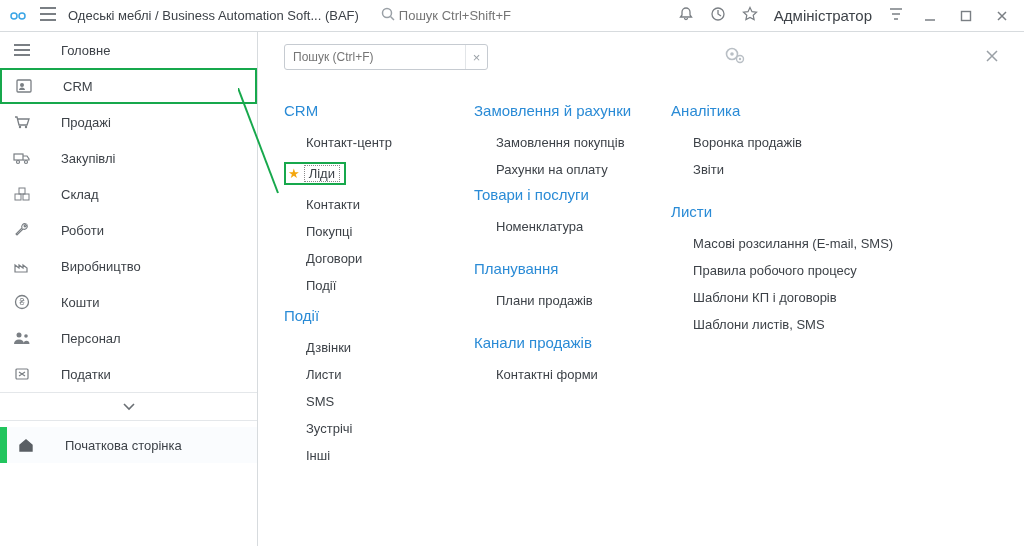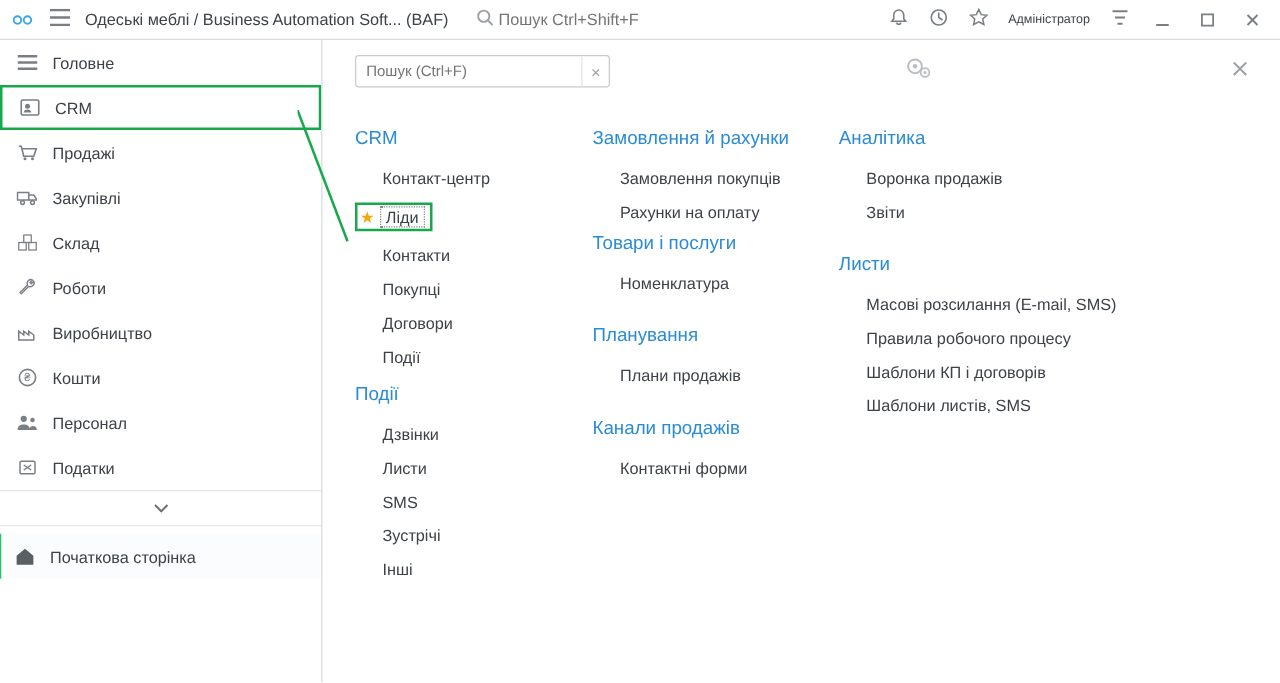--- a/index.html
+++ b/index.html
@@ -8,31 +8,31 @@
   
   .titlebar { height: 32px; border-bottom: 1px solid #d7dbde; display: flex; align-items: center; padding: 12px 8px; gap: 8px; }
   .titlebar .logo svg { display:block; }
   .titlebar .hamburger { color:#7a7f84; padding:2px 4px; }
   .titlebar .app-title { color:#3d4248; font-size:13px; white-space: nowrap; }
   .titlebar .search-area { display:flex; align-items:center; margin-left: 14px; color:#9aa0a6; }
   .titlebar .search-area .mag { margin-right:4px; }
   .titlebar .search-input { border:none; outline:none; font-size:13px; color:#ef4444; width: 170px; background: transparent; }
   .titlebar .spacer { flex: 1; }
   .titlebar .ticon { color:#7a7f84; width:24px; text-align:center; font-size:14px; }
-  .titlebar .user-label { color:#3d4248; font-size:10px; margin: 0 4px; }
+  .titlebar .user-label { color:#3d4248; font-size:15px; margin: 0 4px; }
   .titlebar .win-btn { width:28px; height:20px; display:flex; align-items:center; justify-content:center; color:#7a7f84; }
 
   
   .app-body { display:flex; height: calc(546px - 32px); }
 
   
   .sidebar { width: 258px; border-right: 1px solid #d7dbde; overflow:hidden; position: relative; }
-  .side-item { display:flex; align-items:center; height:36px; padding:0 12px; gap:10px; color:#3d4248; cursor:pointer; }
+  .side-item { display:flex; align-items:center; height:36px; padding:0 12px; gap:29px; color:#3d4248; cursor:pointer; }
   .side-item .sicon { width:20px; text-align:center; color:#7a7f84; display:flex; justify-content:center; }
-  .side-item.active  { border-left: 1px solid #22c55e; background:#fafcfe; padding-left:9px; }
+  .side-item.active  { border-left: 7px solid #22c55e; background:#fafcfe; padding-left:9px; }
   .side-item.highlight { border:2px solid #17a84c; }
   .side-collapse { text-align:center; color:#6a6f74; padding:6px 0; border-top:1px solid #e4e7ea; border-bottom:1px solid #e4e7ea; }
   .side-section-gap { height:6px; }
 
   
   .main { flex:1; position:relative; padding: 12px 22px 12px 26px; }
   .main-topbar { display:flex; justify-content:space-between; align-items:center; gap:8px; margin-bottom: 24px; }
   .search-box { display:flex; align-items:center; border:1px solid #c6cbd1; border-radius:3px; height:26px; overflow:hidden; }
   .search-box input { border:none; outline:none; padding:0 8px; width:180px; font-size:12px; color:#9aa0a6; background:transparent; }
   .search-box .clear { width:22px; text-align:center; color:#9aa0a6; border-left:1px solid #e2e5e8; height:100%; display:flex; align-items:center; justify-content:center; }

